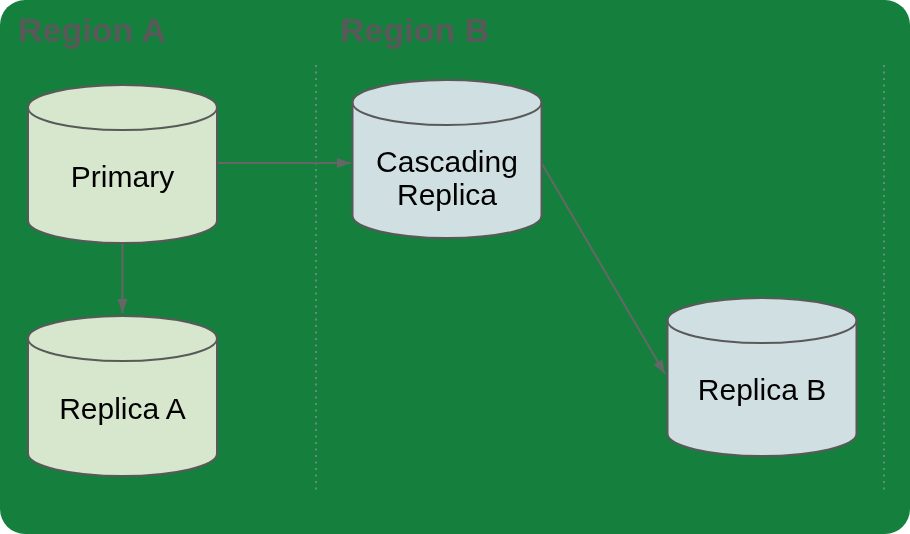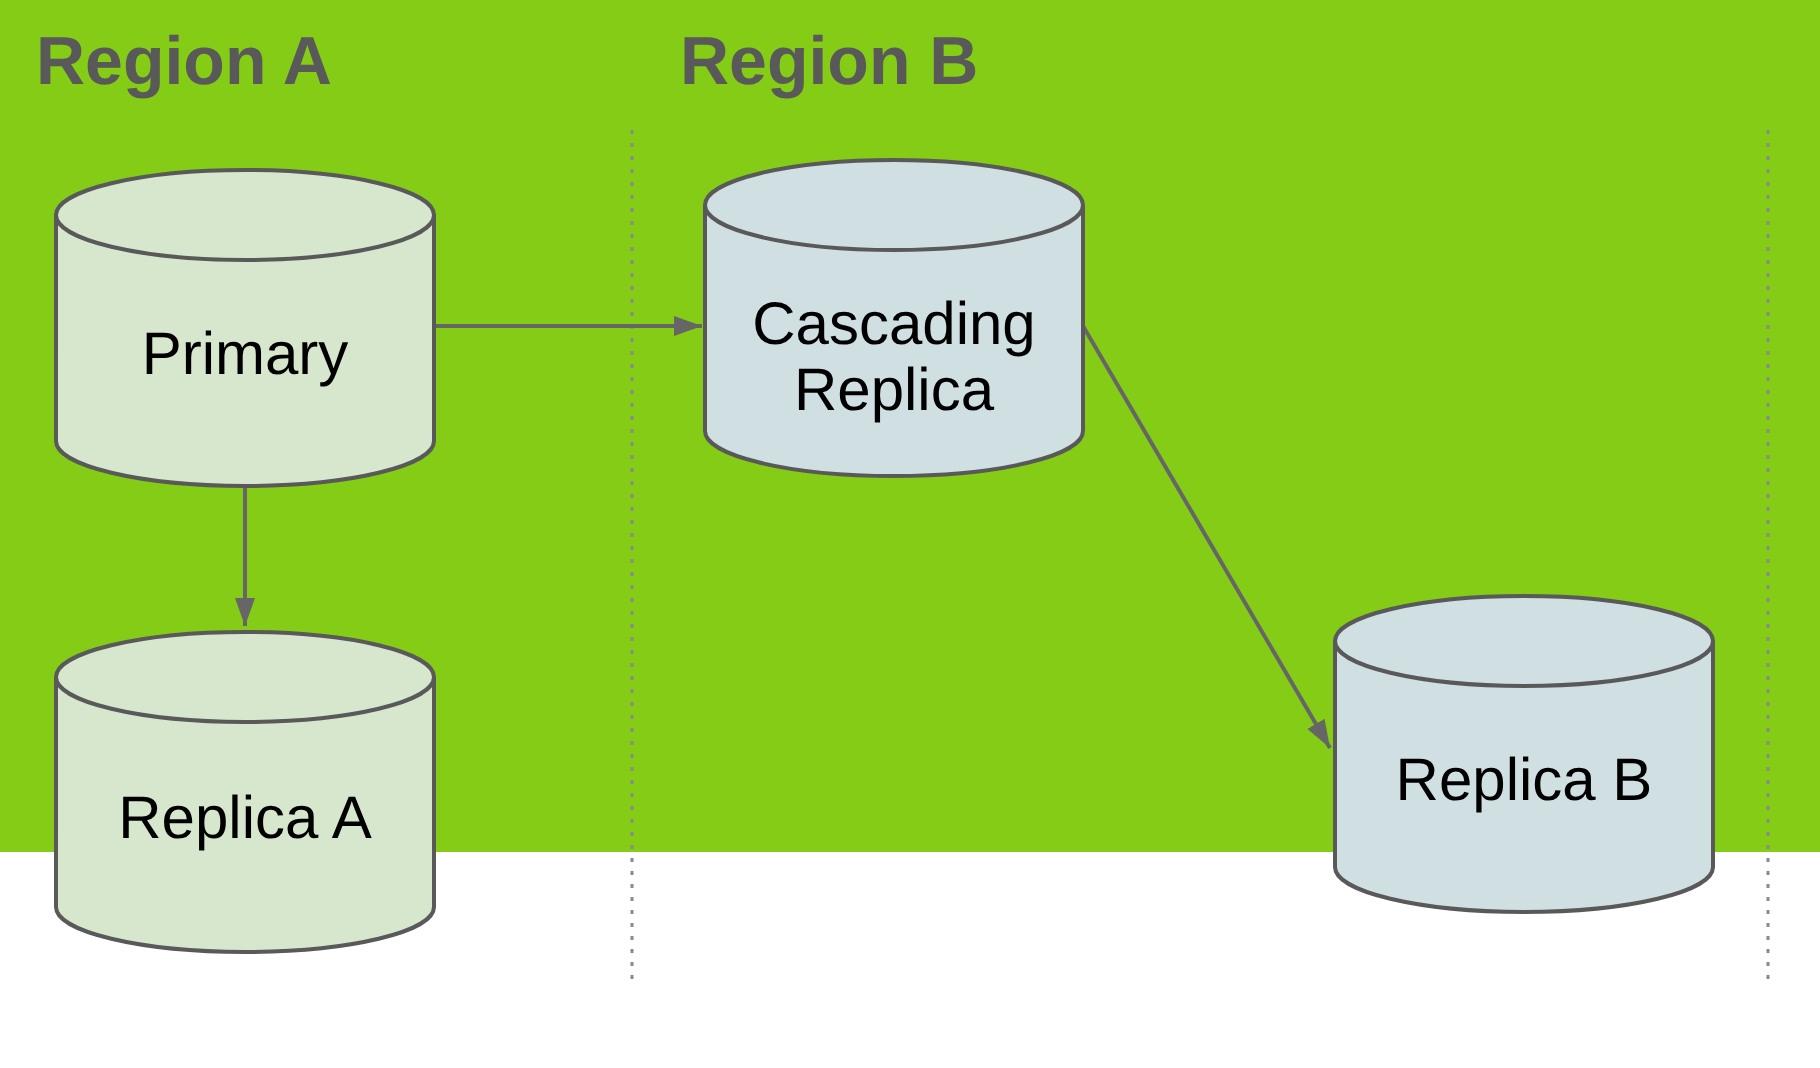--- a/index.html
+++ b/index.html
@@ -6,22 +6,23 @@
     margin: 0;
     padding: 0;
     background: #ffffff;
     width: 910px;
     height: 534px;
     overflow: hidden;
   }
   .stage {
     position: relative;
     width: 910px;
-    height: 426px;
-    background: #84cc16;
+    height: 534px;
+    background: #15803d;
+    border-radius: 25px;
   }
   svg { display: block; }
   .boundary {
     stroke: #8a8a8a;
     stroke-width: 1.5;
     stroke-dasharray: 2 4.5;
     fill: none;
   }
   .arrow {
     stroke: #666666;

